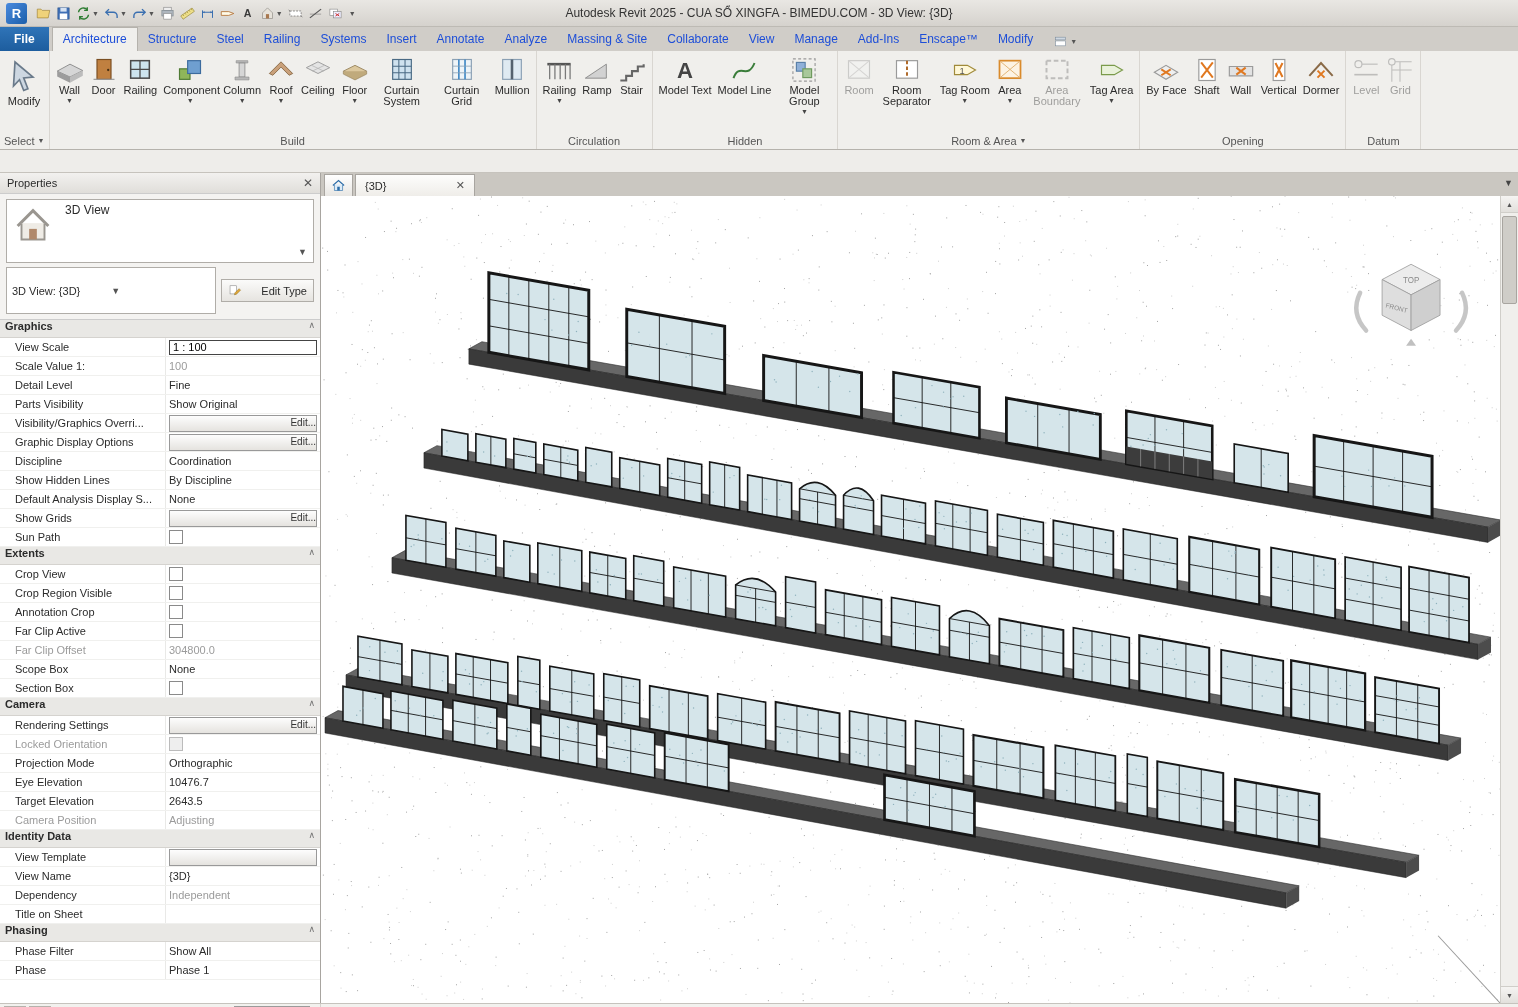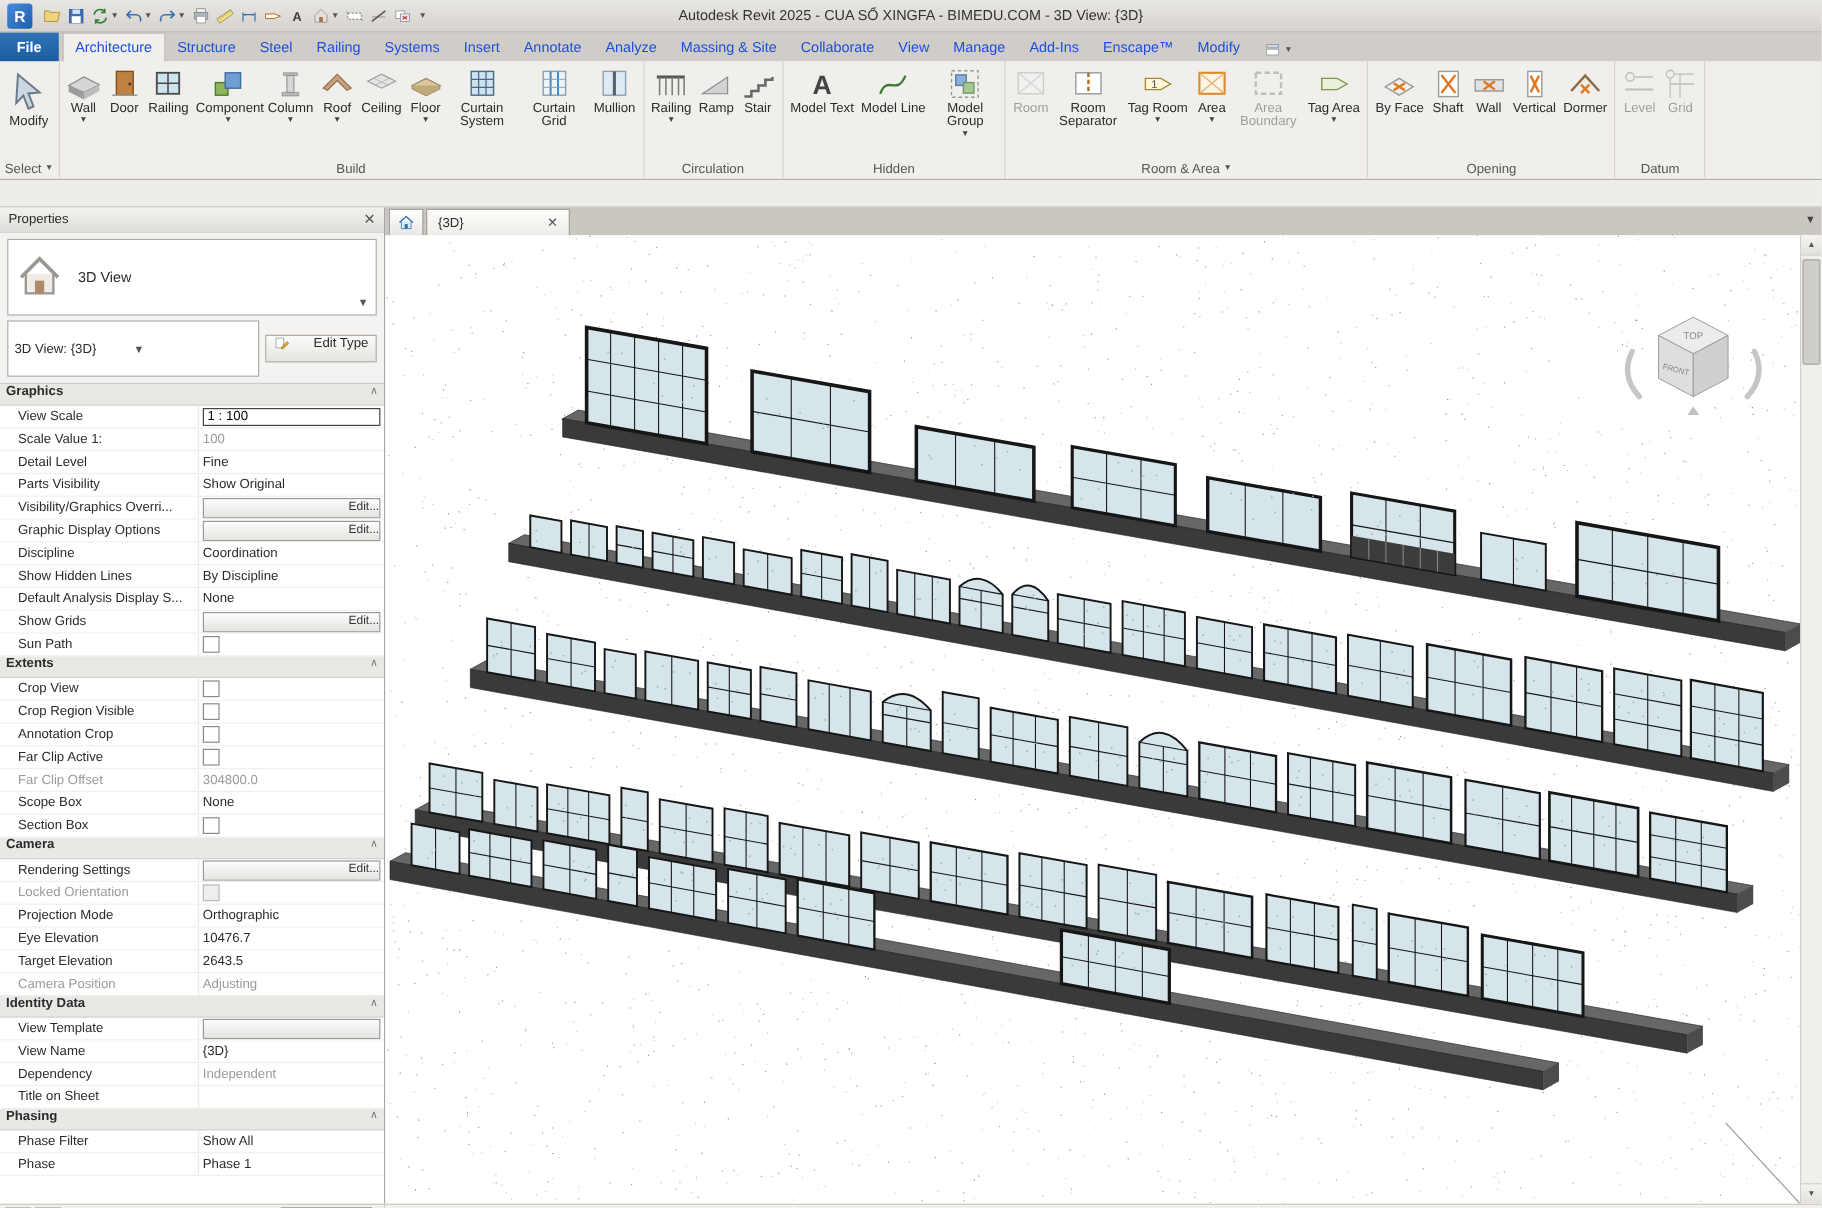--- a/index.html
+++ b/index.html
@@ -39,30 +39,30 @@
   .rarrow{font-size:7px;line-height:7px;color:#444;margin-top:1px}
   .rbtn.disabled{opacity:.42;filter:grayscale(1)}
   
   .optionsbar{height:22px;background:#eeedea;border-bottom:1px solid #c6c3bd}
   
   .main{display:flex;height:830px}
   .props{width:320px;flex:none;background:#f4f3f1;border-right:1px solid #a8a5a0;display:flex;flex-direction:column;overflow:hidden}
   .props-header{height:20px;display:flex;align-items:center;padding:0 7px;background:linear-gradient(#f2f1ef,#e0deda);border-bottom:1px solid #ccc}
   .ph-title{flex:1}
   .ph-close{color:#555;font-size:12px}
-  .typebox{margin:5px 6px 4px;background:#fff;border:1px solid #b0ada8;height:56px;display:flex;align-items:center;padding:3px}
+  .typebox{margin:5px 6px 4px;background:#fff;border:1px solid #b0ada8;height:56px;display:flex;padding:3px}
   .tb-icon{width:46px;height:46px;margin-right:9px;flex:none}
   .tb-icon svg{width:100%;height:100%}
   .tb-label{flex:1;font-size:12px}
   .tb-arrow{color:#555;font-size:9px;align-self:flex-end;padding:2px 3px}
   .selrow{display:flex;margin:0 6px 5px;gap:5px;align-items:center}
   .selcombo{flex:1;background:#fff;border:1px solid #b0ada8;height:21px;display:flex;align-items:center;padding:12px 5px}
   .selcombo span{flex:1;white-space:nowrap;overflow:hidden}
   .selcombo .tb-arrow{align-self:center}
-  .edittype{display:flex;gap:19px;border:1px solid #b0ada8;background:linear-gradient(#fbfbfa,#e6e4e0);height:21px;padding:0 6px;white-space:nowrap}
+  .edittype{display:flex;align-items:center;gap:19px;border:1px solid #b0ada8;background:linear-gradient(#fbfbfa,#e6e4e0);height:21px;padding:0 6px;white-space:nowrap}
   .edittype svg{width:14px;height:14px}
   .propgrid{flex:1;background:#fff;border-top:1px solid #ccc;overflow:hidden}
   .psec{display:flex;height:17px;background:#e9e8e5;border-bottom:1px solid #d5d3cf;padding:0 5px;font-weight:bold}
   .psec .chev{margin-left:auto;color:#777;font-size:9px;font-weight:normal}
   .prow{display:flex;height:18px;border-bottom:1px solid #f0f0ee;align-items:center}
   .plabel{width:150px;flex:none;padding-left:15px;overflow:hidden;white-space:nowrap}
   .pval{flex:1;border-left:1px solid #e9e9e7;height:100%;display:flex;align-items:center;padding:0 3px;overflow:hidden;white-space:nowrap}
   .disabled{color:#9b9b9b}
   .pbtn{width:100%;height:15px;border:1px solid #999;background:linear-gradient(#fdfdfd,#e5e3df);font-size:10px;line-height:13px;text-align:right;color:#333;overflow:hidden}
   .pinput{width:100%;height:13px;border:1px solid #444;background:#fff;padding:0 3px;font-size:11px;font-family:"Liberation Sans",sans-serif}

